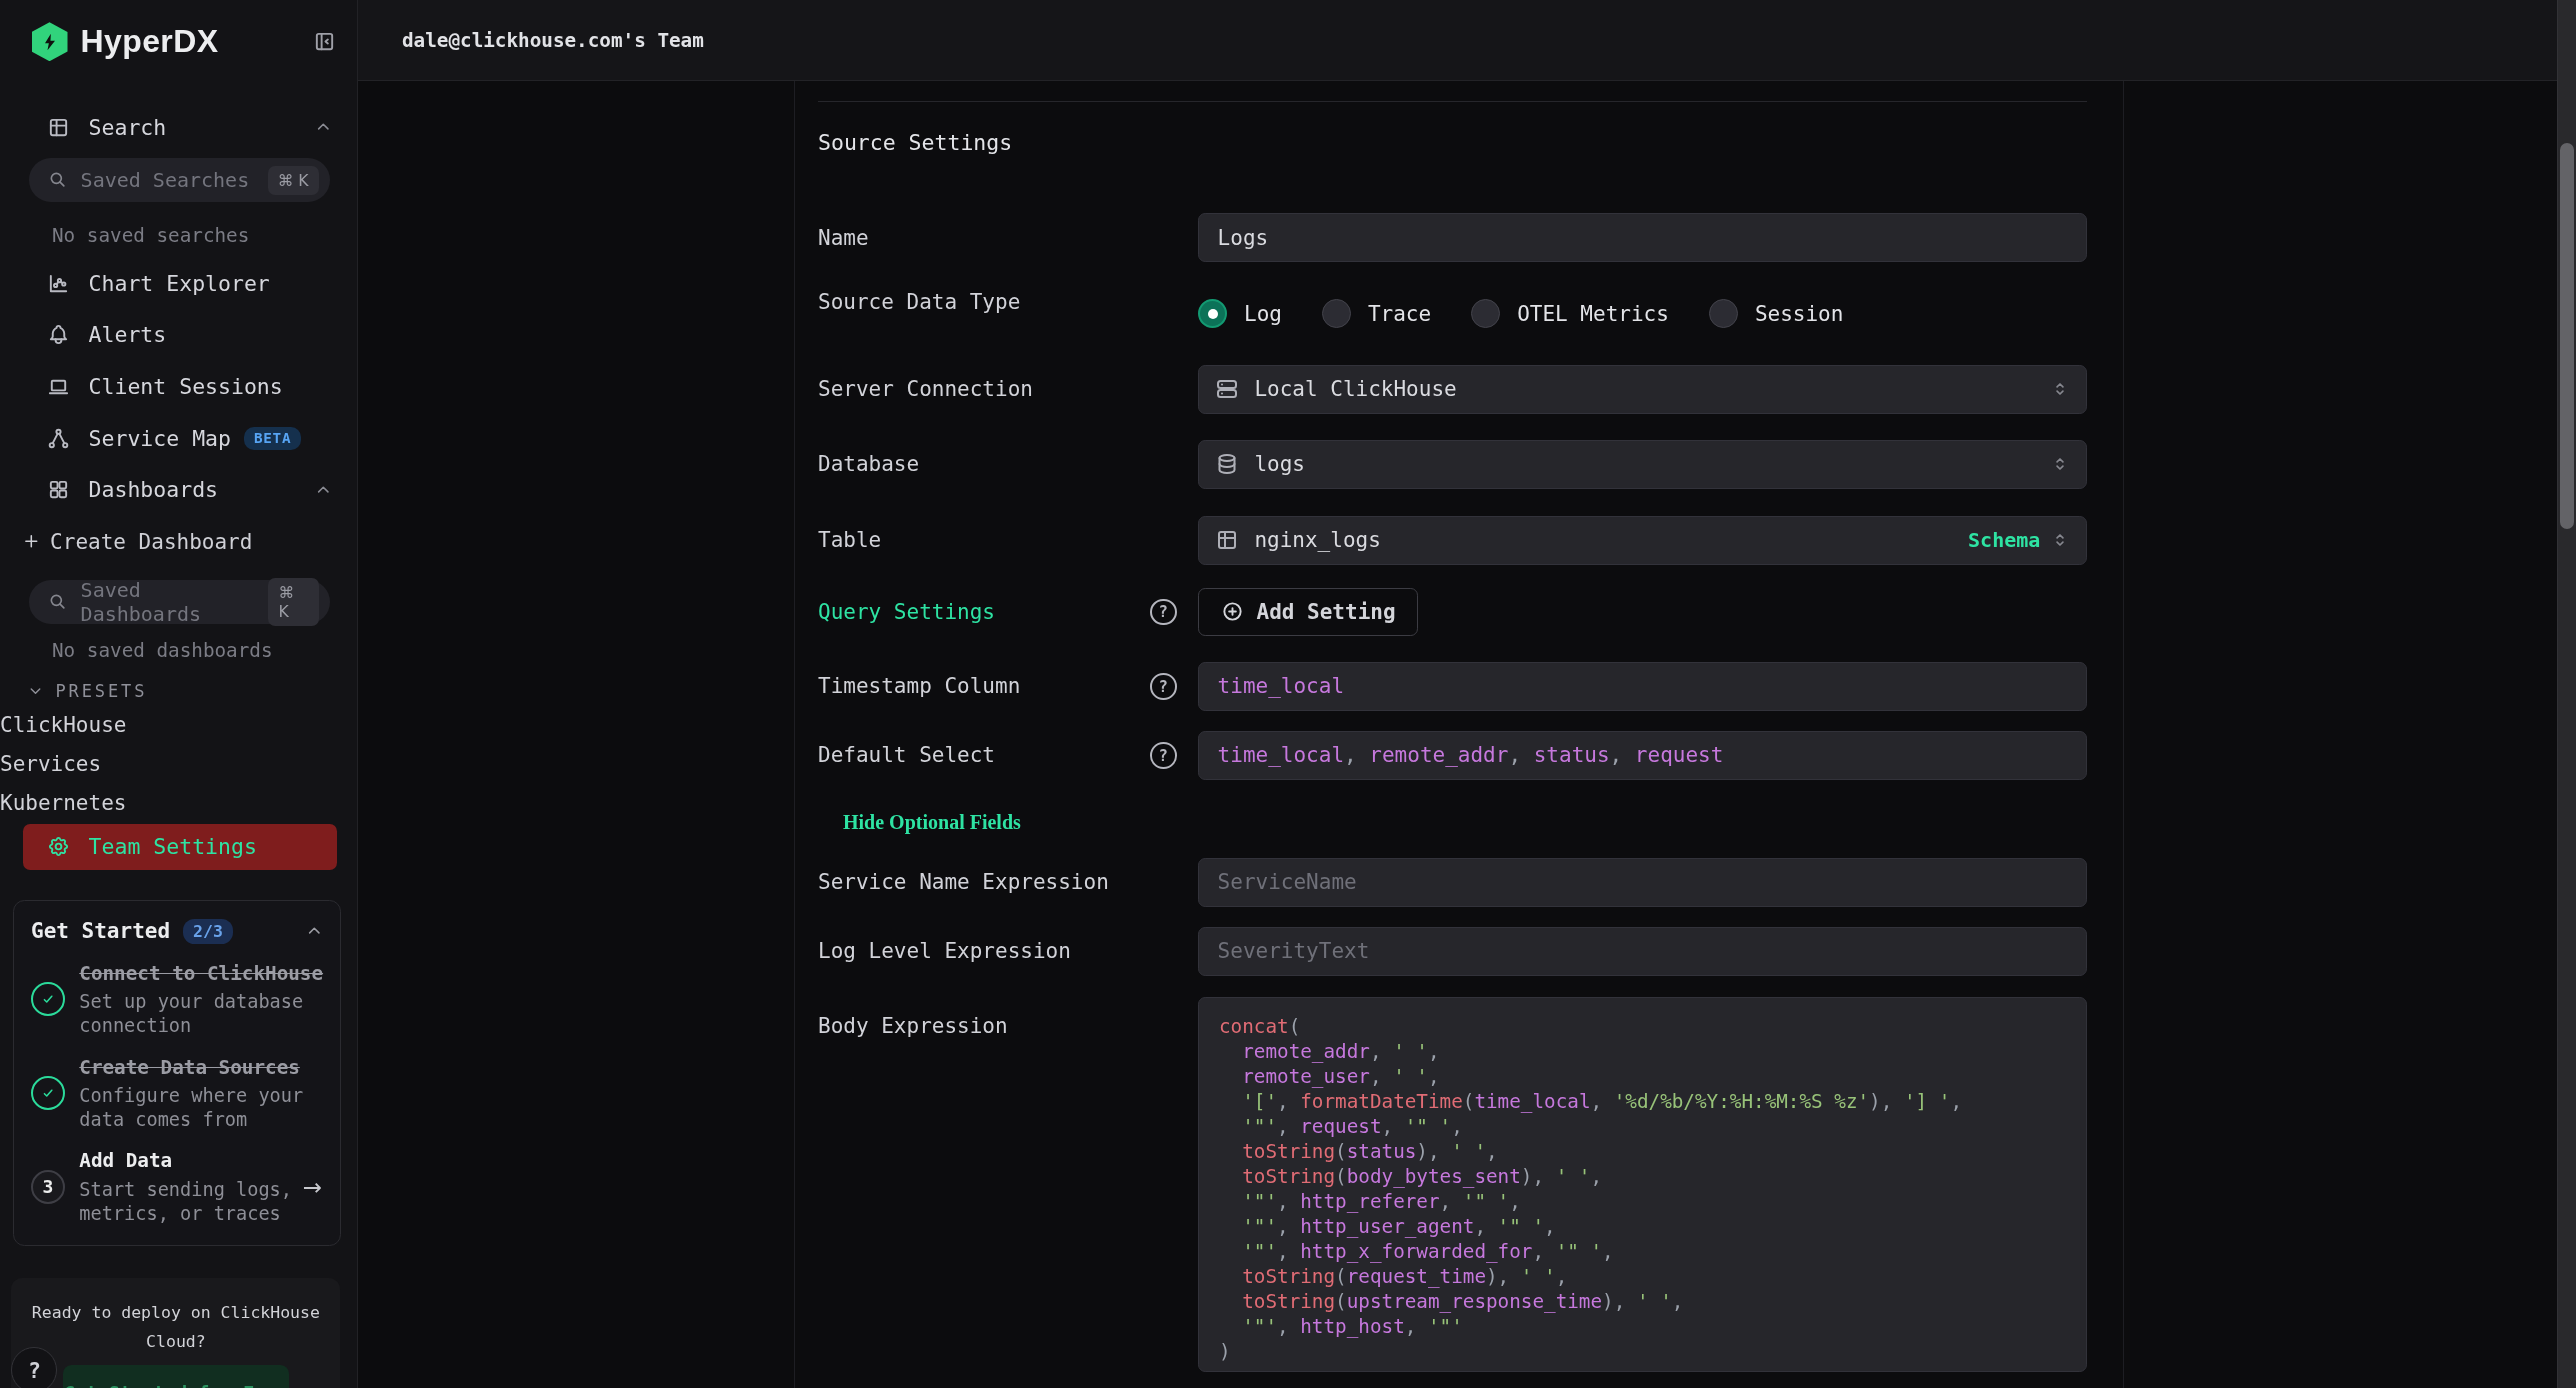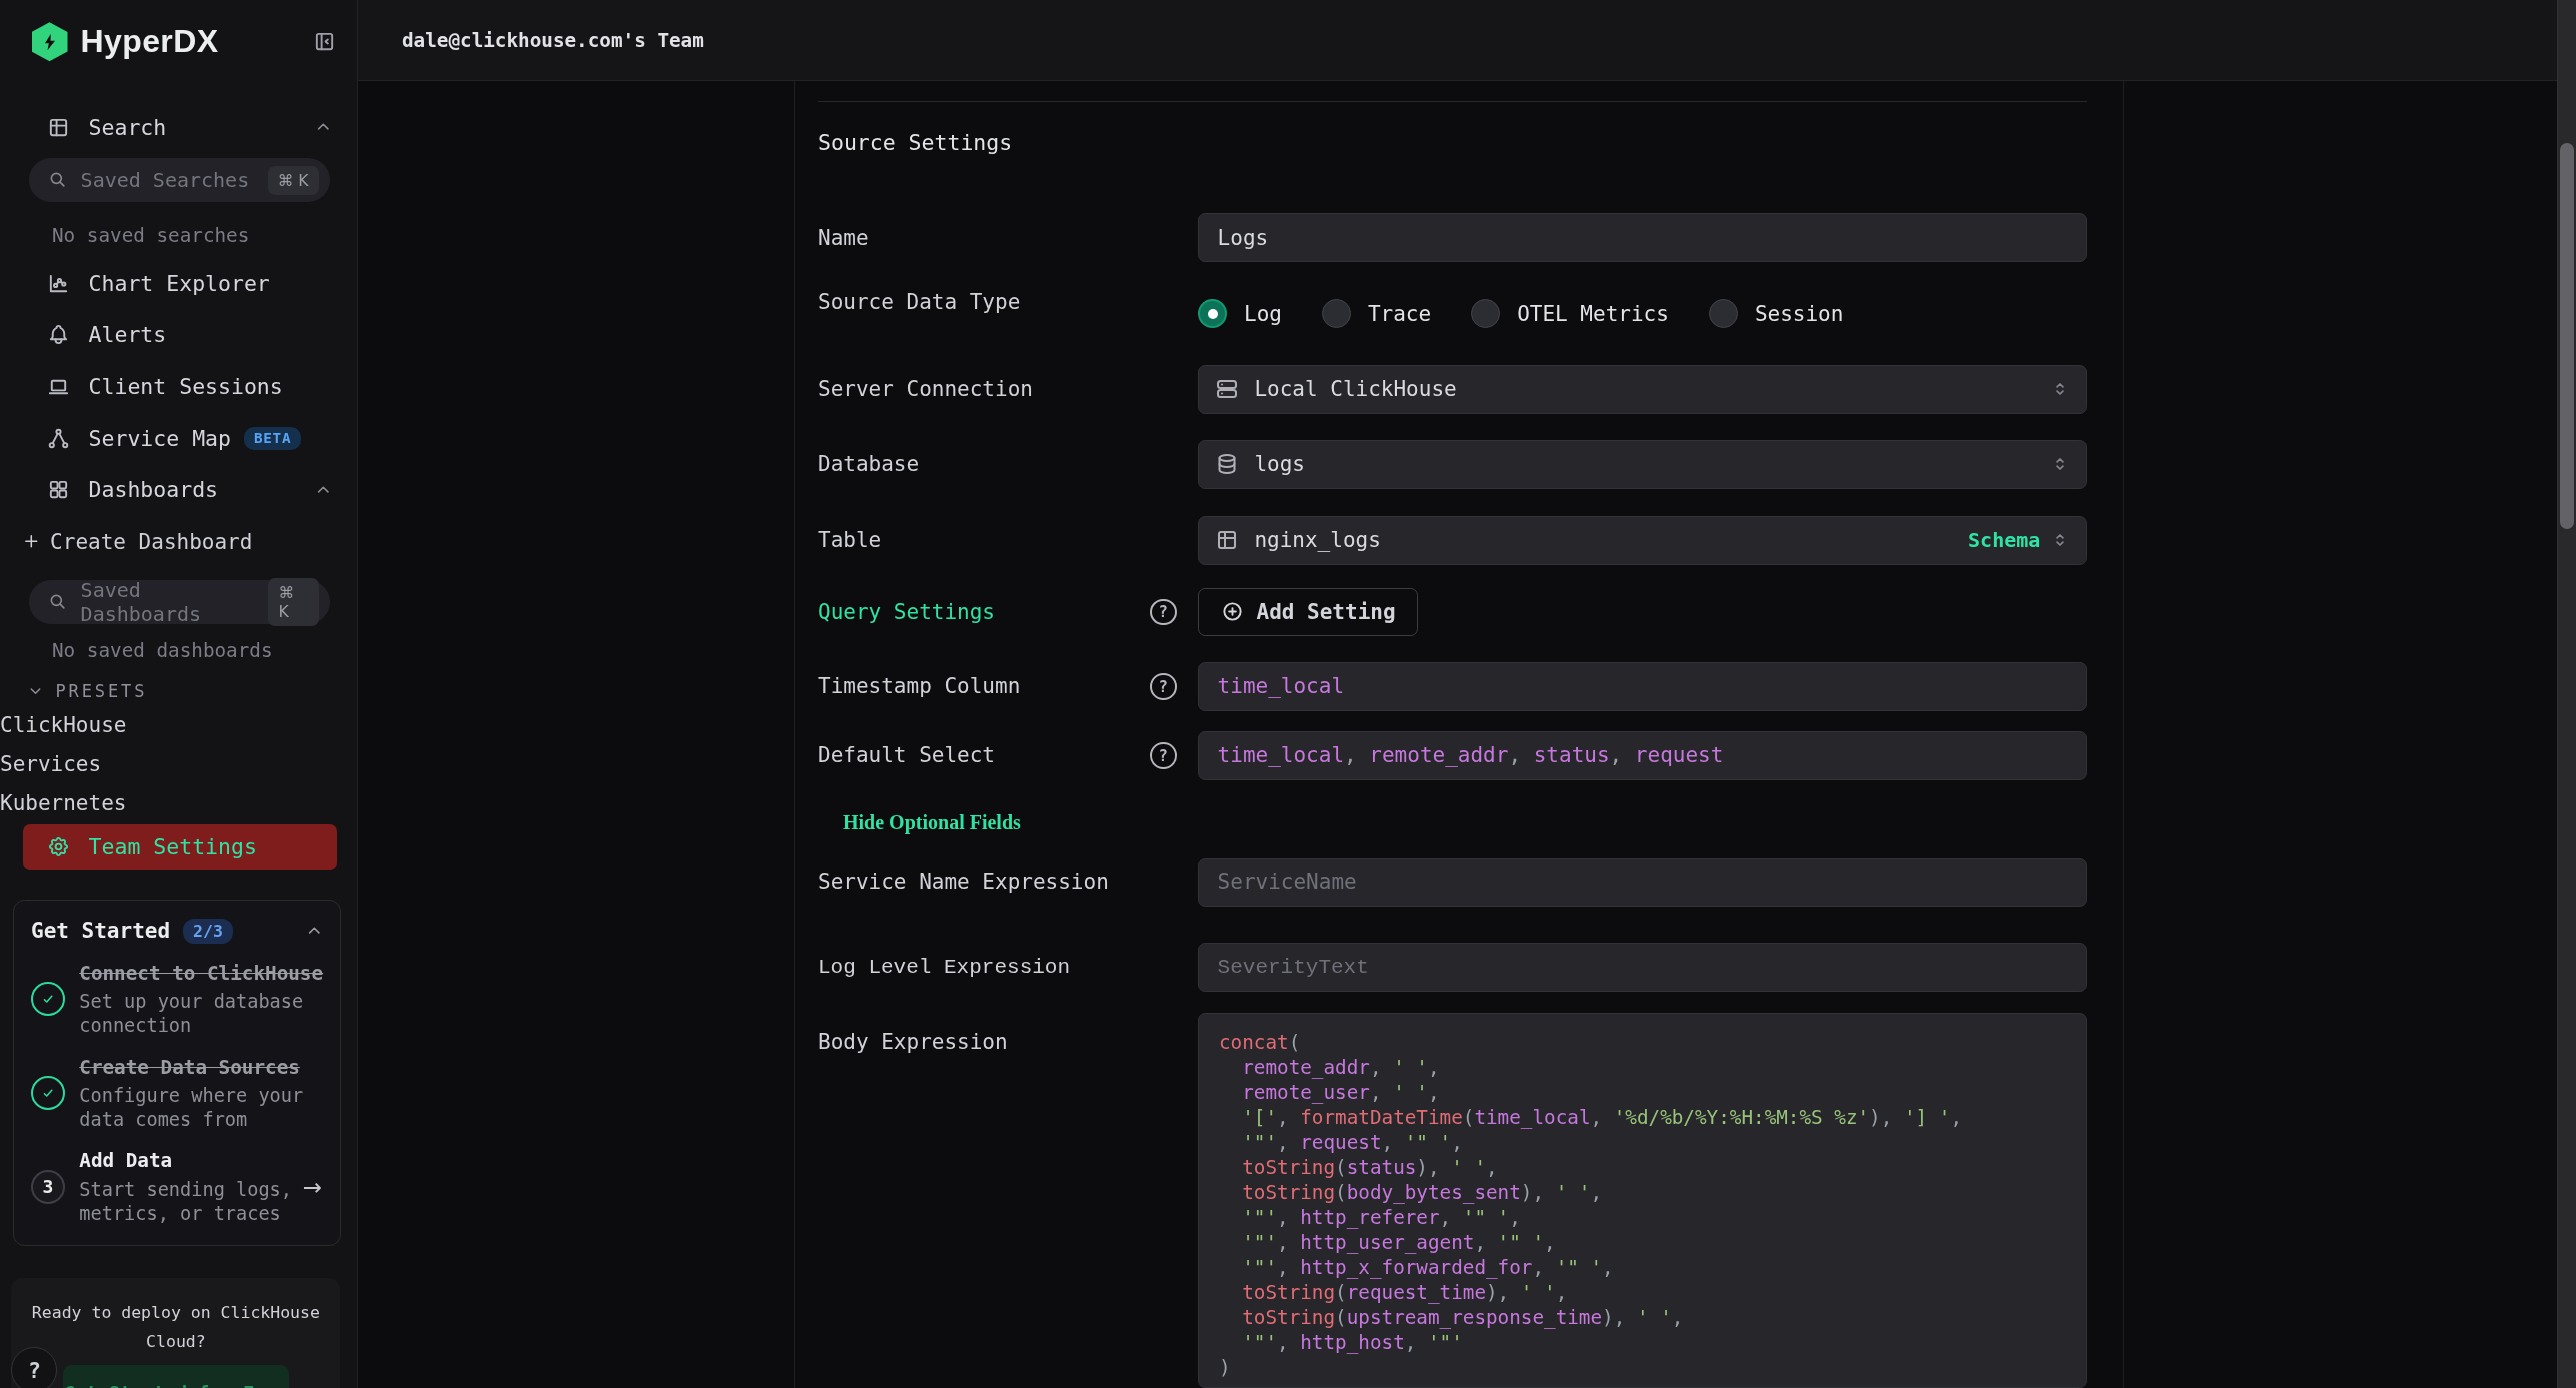--- a/index.html
+++ b/index.html
@@ -151,21 +151,21 @@
   .mt-name { margin-top:55px; }
   .mt-sdt { margin-top:21.5px; height:37px; }
   .mt-server { margin-top:44px; }
   .mt-db { margin-top:26px; }
   .mt-table { margin-top:27px; }
   .mt-query { margin-top:23px; }
   .mt-ts { margin-top:26px; }
   .mt-ds { margin-top:20px; }
   .mt-hide { margin-top:31.5px; height:23px; display:flex; align-items:center;font-family:Liberation Serif, serif; }
   .mt-sne { margin-top:23.6px; }
-  .mt-lle { margin-top:36px;font-family:Liberation Mono, monospace; }
+  .mt-lle { margin-top:20px; }
   .mt-body { margin-top:21.5px; }
   .lbl-col.top { align-items:flex-start; padding-top:17px; }
 </style>
 </head>
 <body>
 
 <aside class="sidebar">
   <div class="logo-row">
     <div class="hex">
       <svg width="20" height="20" viewBox="0 0 24 24">

